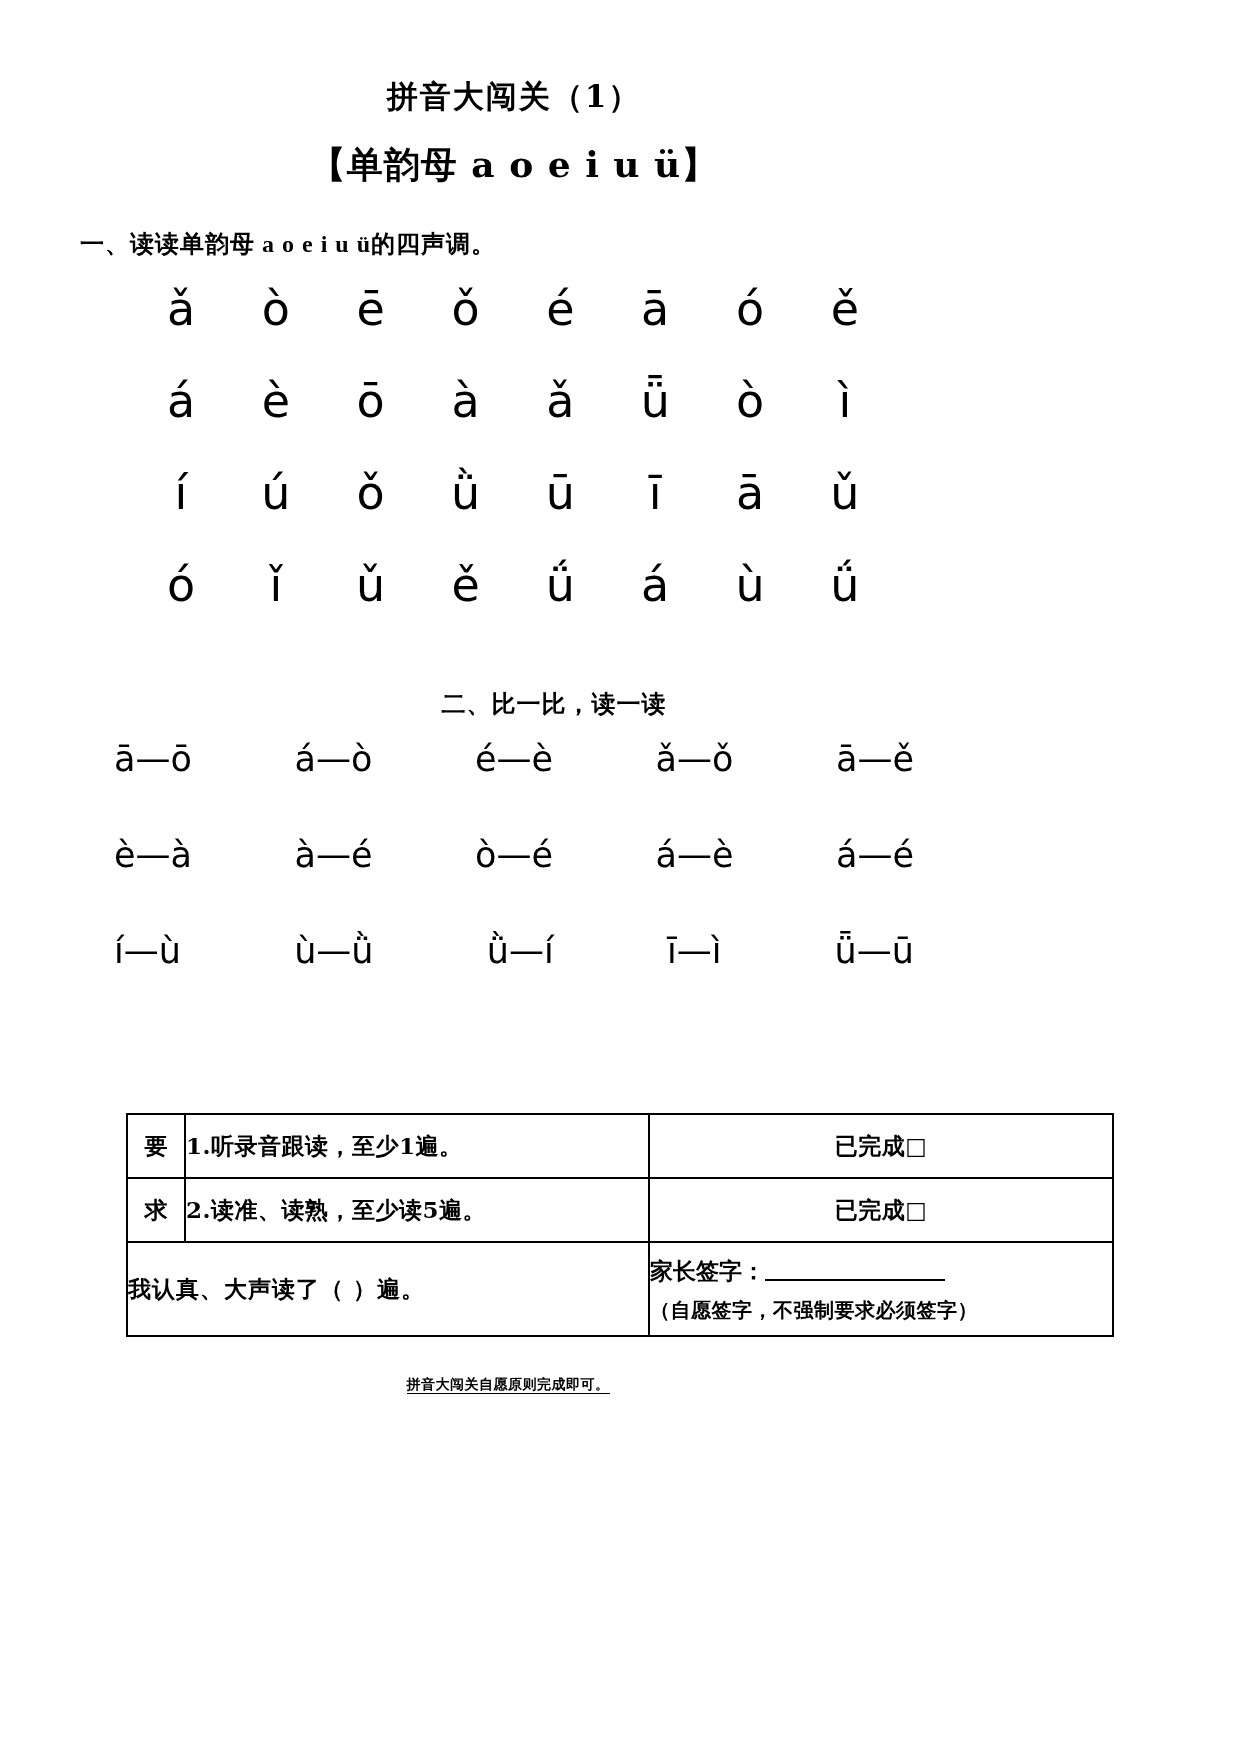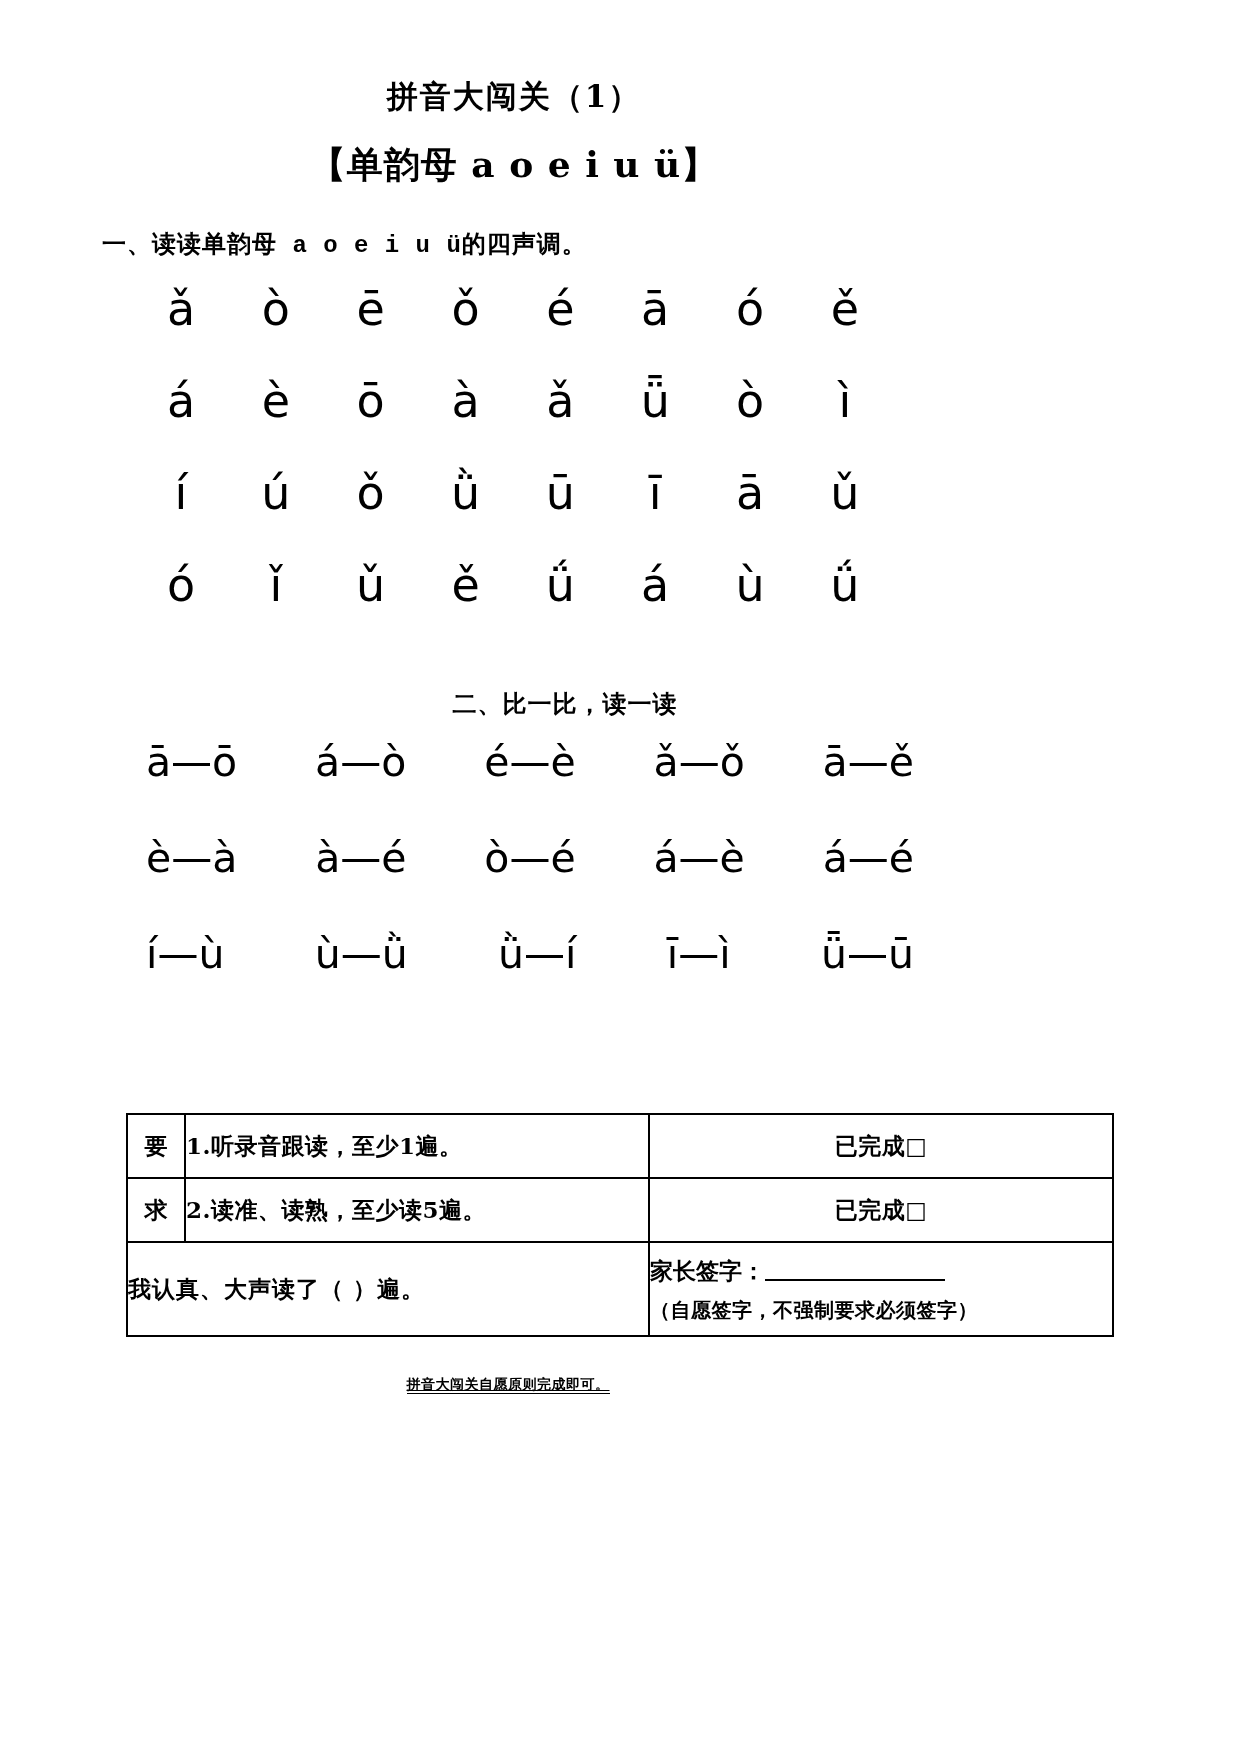--- a/index.html
+++ b/index.html
@@ -40,26 +40,26 @@
     font-weight: bold;
     font-size: 36px;
     letter-spacing: 1px;
     margin: 0;
     padding-top: 28px;
     line-height: 1.2;
   }
 
   
   .section-heading {
-    font-family: Liberation Mono, monospace;
+    font-family: Liberation Serif, serif;
     font-weight: bold;
     font-size: 24px;
     letter-spacing: 1px;
     margin: 0;
-    padding-left: 102px;
+    padding-left: 80px;
   }
   #section-one-heading { padding-top: 42px; }
   #section-two-heading { padding-top: 34px; text-align: center; }
 
   
   .tone-block {
     margin: 0 auto;
     padding-top: 26px;
     width: 760px;
   }
@@ -88,24 +88,23 @@
   }
   .pair-row {
     display: flex;
     justify-content: space-between;
     align-items: baseline;
     height: 96px;
     box-sizing: border-box;
   }
   .pair-cell {
     font-family: "DejaVu Sans", sans-serif;
-    font-size: 41px;
+    font-size: 35px;
     line-height: 1;
     white-space: nowrap;
-    margin-left: 32px;
   }
 
   
   .req-table-wrap {
     position: absolute;
     left: 126px;
     top: 1113px;
     width: 988px;
   }
   table.req-table {
@@ -168,21 +167,20 @@
     white-space: nowrap;
   }
 
   
   .footer-note {
     position: absolute;
     left: 0;
     right: 12px;
     top: 1375px;
     text-align: center;
-    text-decoration: underline;
   }
   .footer-note span {
     font-family: "DejaVu Serif", "Liberation Serif", serif;
     font-weight: bold;
     font-size: 14px;
     border-bottom: 1px solid #000000;
     padding-bottom: 1px;
     letter-spacing: 0.5px;
   }
 </style>

